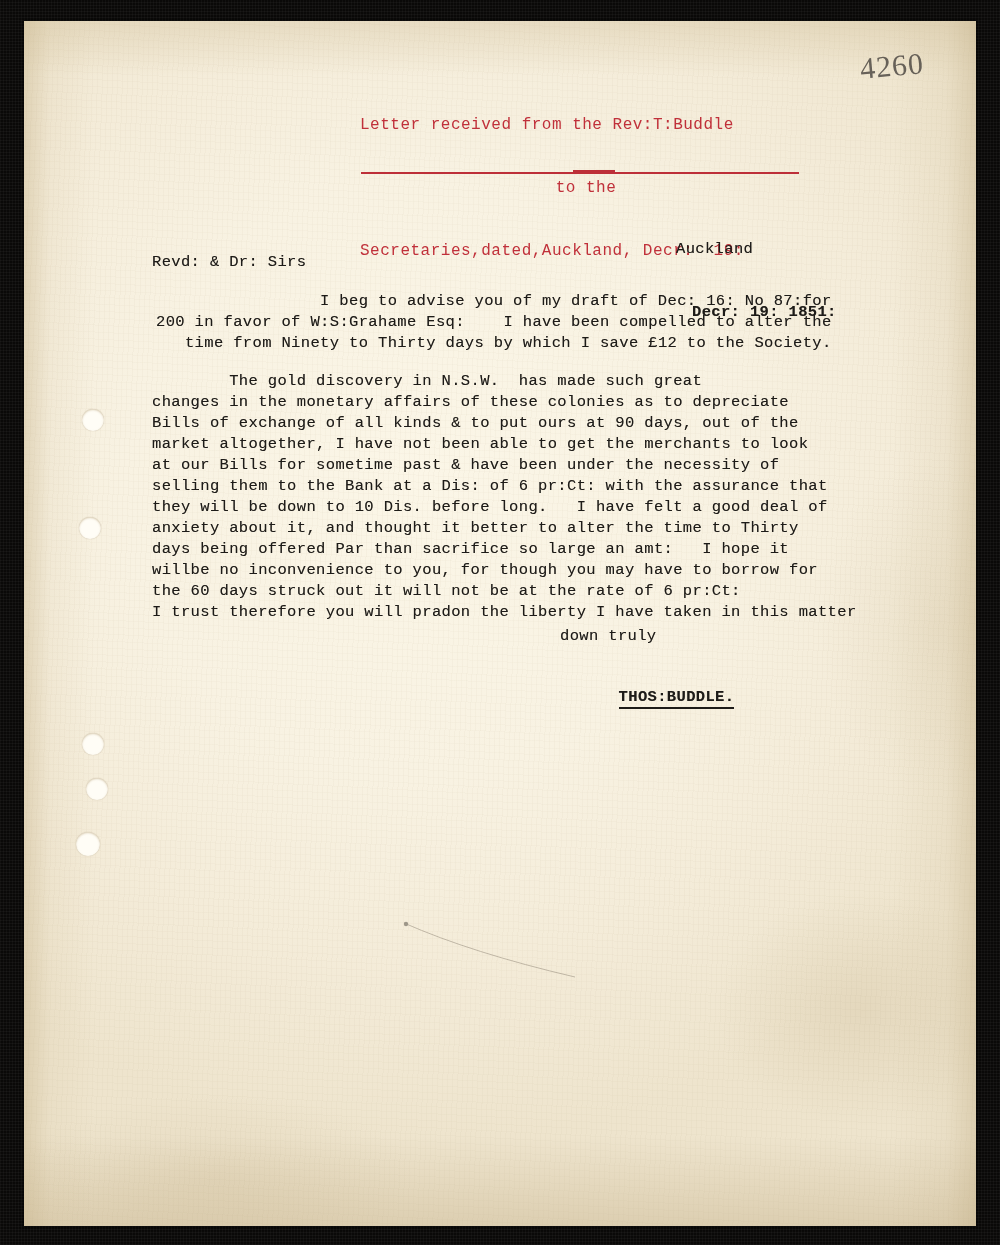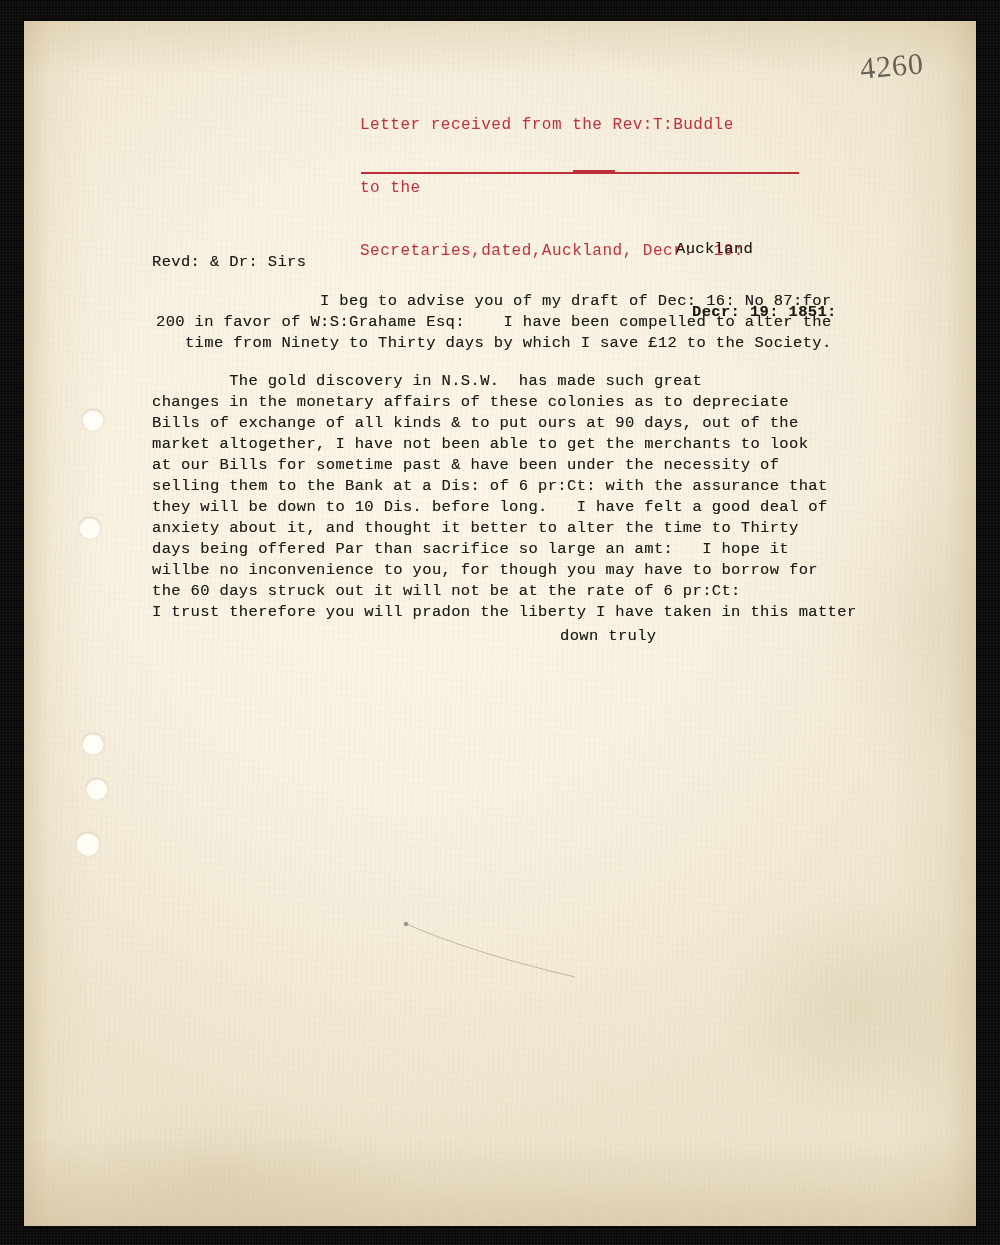--- a/index.html
+++ b/index.html
@@ -84,21 +84,21 @@
     position: absolute;
     left: 336px;
     top: 52px;
     width: 452px;
     color: #c0303a;
     font-size: 16px;
     line-height: 21px;
     letter-spacing: 0.5px;
     white-space: pre;
   }
-  #heading .ctr { text-align: left; }
+  #heading .ctr { text-align: center; }
   #heading .lft { text-align: left; }
 
   #heading-rule {
     position: absolute;
     left: 337px;
     top: 151px;
     width: 438px;
     height: 2px;
     background: #bd2f38;
   }
@@ -205,20 +205,23 @@
     <div>Auckland</div>
     <div class="indent">Decr: 19: 1851:</div>
   </div>
 
   <div class="typed" id="salutation">Revd: &amp; Dr: Sirs</div>
 
   <div class="typed" id="para-one"><div>        I beg to advise you of my draft of Dec: 16: No 87:for</div><div>200 in favor of W:S:Grahame Esq:    I have been compelled to alter the</div><div>time from Ninety to Thirty days by which I save £12 to the Society.</div></div>
   <div class="typed" id="para-two"><div>        The gold discovery in N.S.W.  has made such great</div><div>changes in the monetary affairs of these colonies as to depreciate</div><div>Bills of exchange of all kinds &amp; to put ours at 90 days, out of the</div><div>market altogether, I have not been able to get the merchants to look</div><div>at our Bills for sometime past &amp; have been under the necessity of</div><div>selling them to the Bank at a Dis: of 6 pr:Ct: with the assurance that</div><div>they will be down to 10 Dis. before long.   I have felt a good deal of</div><div>anxiety about it, and thought it better to alter the time to Thirty</div><div>days being offered Par than sacrifice so large an amt:   I hope it</div><div>willbe no inconvenience to you, for though you may have to borrow for</div><div>the 60 days struck out it will not be at the rate of 6 pr:Ct:</div><div>I trust therefore you will pradon the liberty I have taken in this matter</div></div>
 
   <div class="typed" id="closing">down truly</div>
+  <div class="typed" id="signature">
+    <span>THOS:BUDDLE.</span>
+  </div>
 
   <svg id="pencil-arc" viewBox="0 0 175 62">
     <path d="M2,4 Q70,34 173,58" stroke="#8d8374" stroke-width="1" fill="none"></path>
     <circle cx="4" cy="5" r="2.2" fill="#4a453c"></circle>
   </svg>
 
 <div class="punch-hole" style="left: 58px; top: 388px; width: 22px; height: 22px;"></div>
     <div class="punch-hole" style="left: 55px; top: 496px; width: 22px; height: 22px;"></div>
     <div class="punch-hole" style="left: 58px; top: 712px; width: 22px; height: 22px;"></div>
     <div class="punch-hole" style="left: 62px; top: 757px; width: 22px; height: 22px;"></div>

